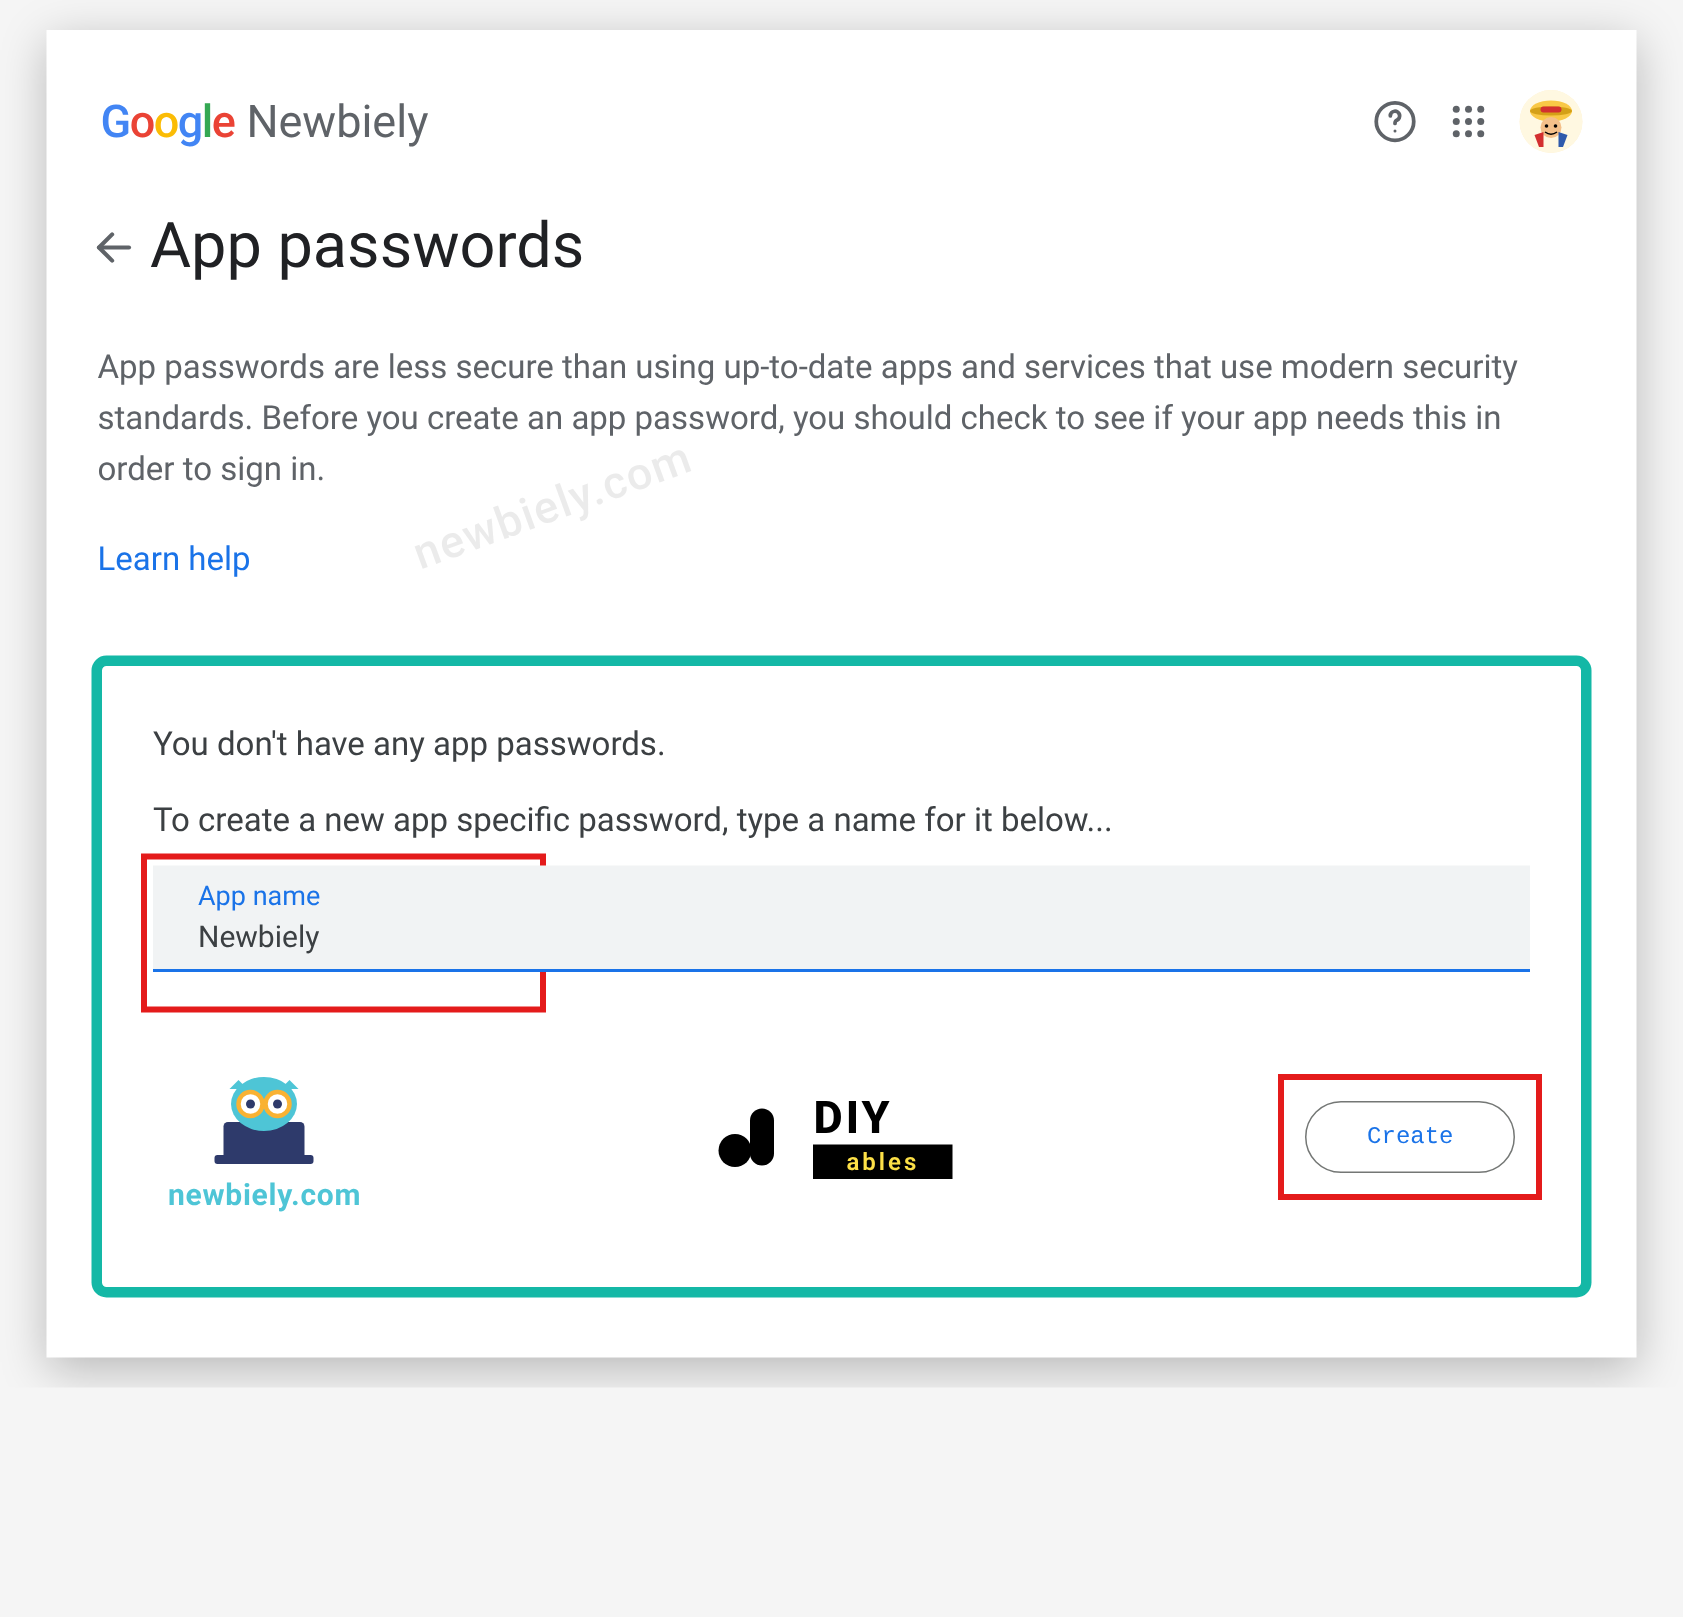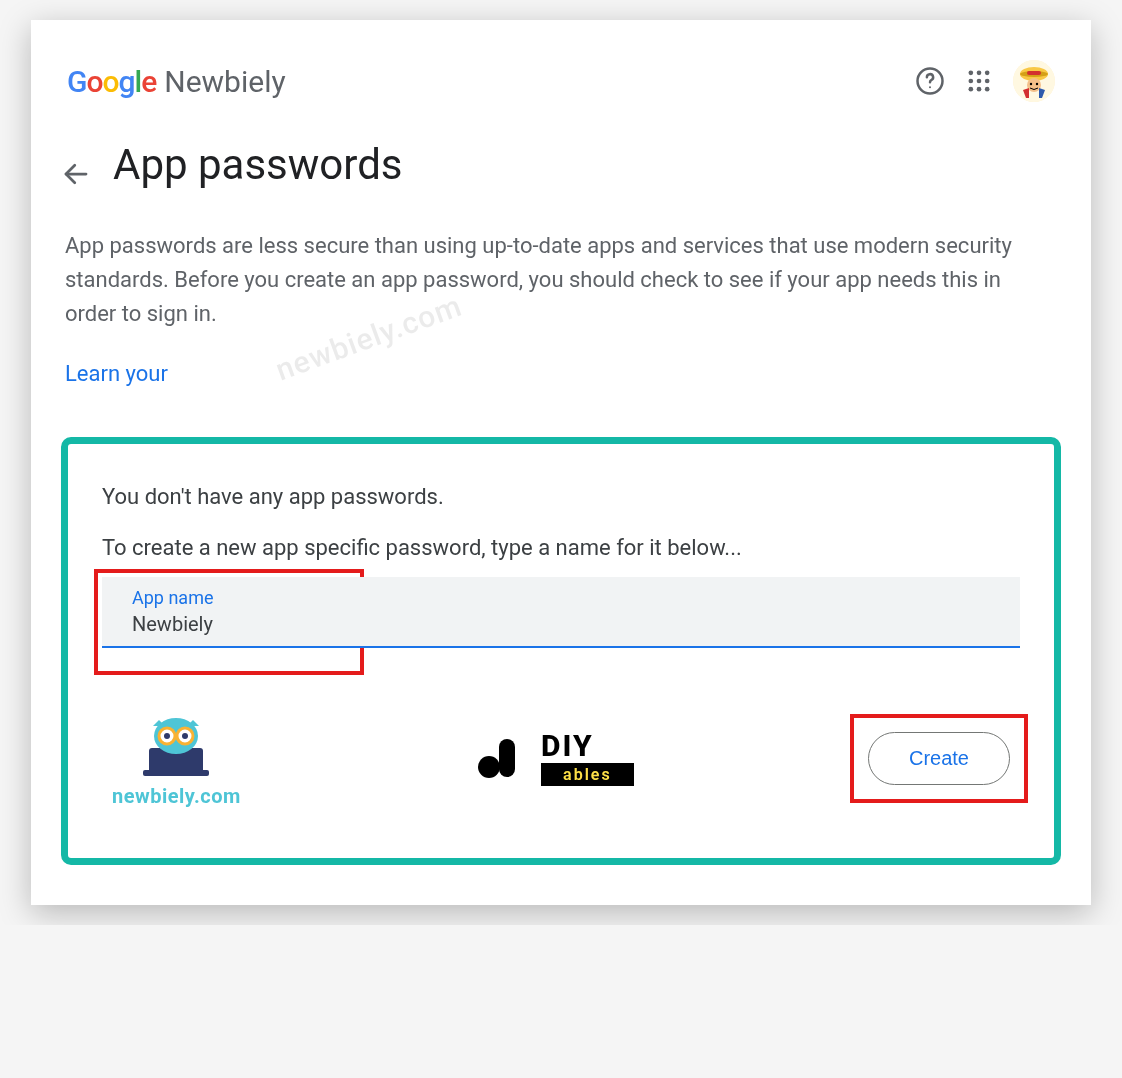--- a/index.html
+++ b/index.html
@@ -60,22 +60,22 @@
       overflow: hidden;
       background: #fff3d6;
       display:flex;
       align-items:center;
       justify-content:center;
     }
     .avatar svg { width: 42px; height:42px; }
     
     .title-row {
       display: flex;
-      align-items: flex-end;
-      gap: 22px;
+      align-items: center;
+      gap: 9px;
       padding: 10px 0 40px 0;
     }
     .back-arrow svg { display:block; }
     .page-title {
       font-size: 42px;
       color: #202124;
       font-weight: 400;
     }
     
     .body-text {
@@ -169,26 +169,26 @@
       padding: 2px 22px;
       letter-spacing: 2px;
       margin-top: 2px;
     }
     .diy-wrap { display:flex; align-items:center; gap:20px; }
     
     .create-btn {
       border: 1px solid #747775;
       background: #fff;
       color: #1a73e8;
-      font-size: 20px;
+      font-size: 16px;
       font-weight: 500;
       padding: 14px 40px;
       border-radius: 30px;
       cursor: pointer;
-      font-family: Liberation Sans, sans-serif;
+      font-family: Liberation Mono, monospace;
     }
     .input-highlight-box {
       position: absolute;
       left: -8px;
       top: -8px;
       width: 270px;
       height: 106px;
       border: 4px solid #e41b1b;
       pointer-events: none;
     }
@@ -273,21 +273,21 @@
       <svg width="30" height="30" viewBox="0 0 24 24" fill="none" stroke="#5f6368" stroke-width="2.2" stroke-linecap="round" stroke-linejoin="round">
         <line x1="20" y1="12" x2="4" y2="12"></line>
         <polyline points="11 5 4 12 11 19"></polyline>
       </svg>
     </span>
     <h1 class="page-title">App passwords</h1>
   </div>
 
   <div class="body-text">
     <p>App passwords are less secure than using up-to-date apps and services that use modern security standards. Before you create an app password, you should check to see if your app needs this in order to sign in.</p>
-    <a href="#" class="learn-more">Learn your</a>
+    <a href="#" class="learn-more">Learn help</a>
   </div>
 
   <div class="card">
     <div class="card-text">You don't have any app passwords.</div>
     <div class="card-text" style="margin-bottom:17px;">To create a new app specific password, type a name for it below...</div>
 
     <div class="input-wrap-outer">
       <div class="input-highlight-box"></div>
       <div class="input-wrap">
         <span class="input-label">App name</span>

